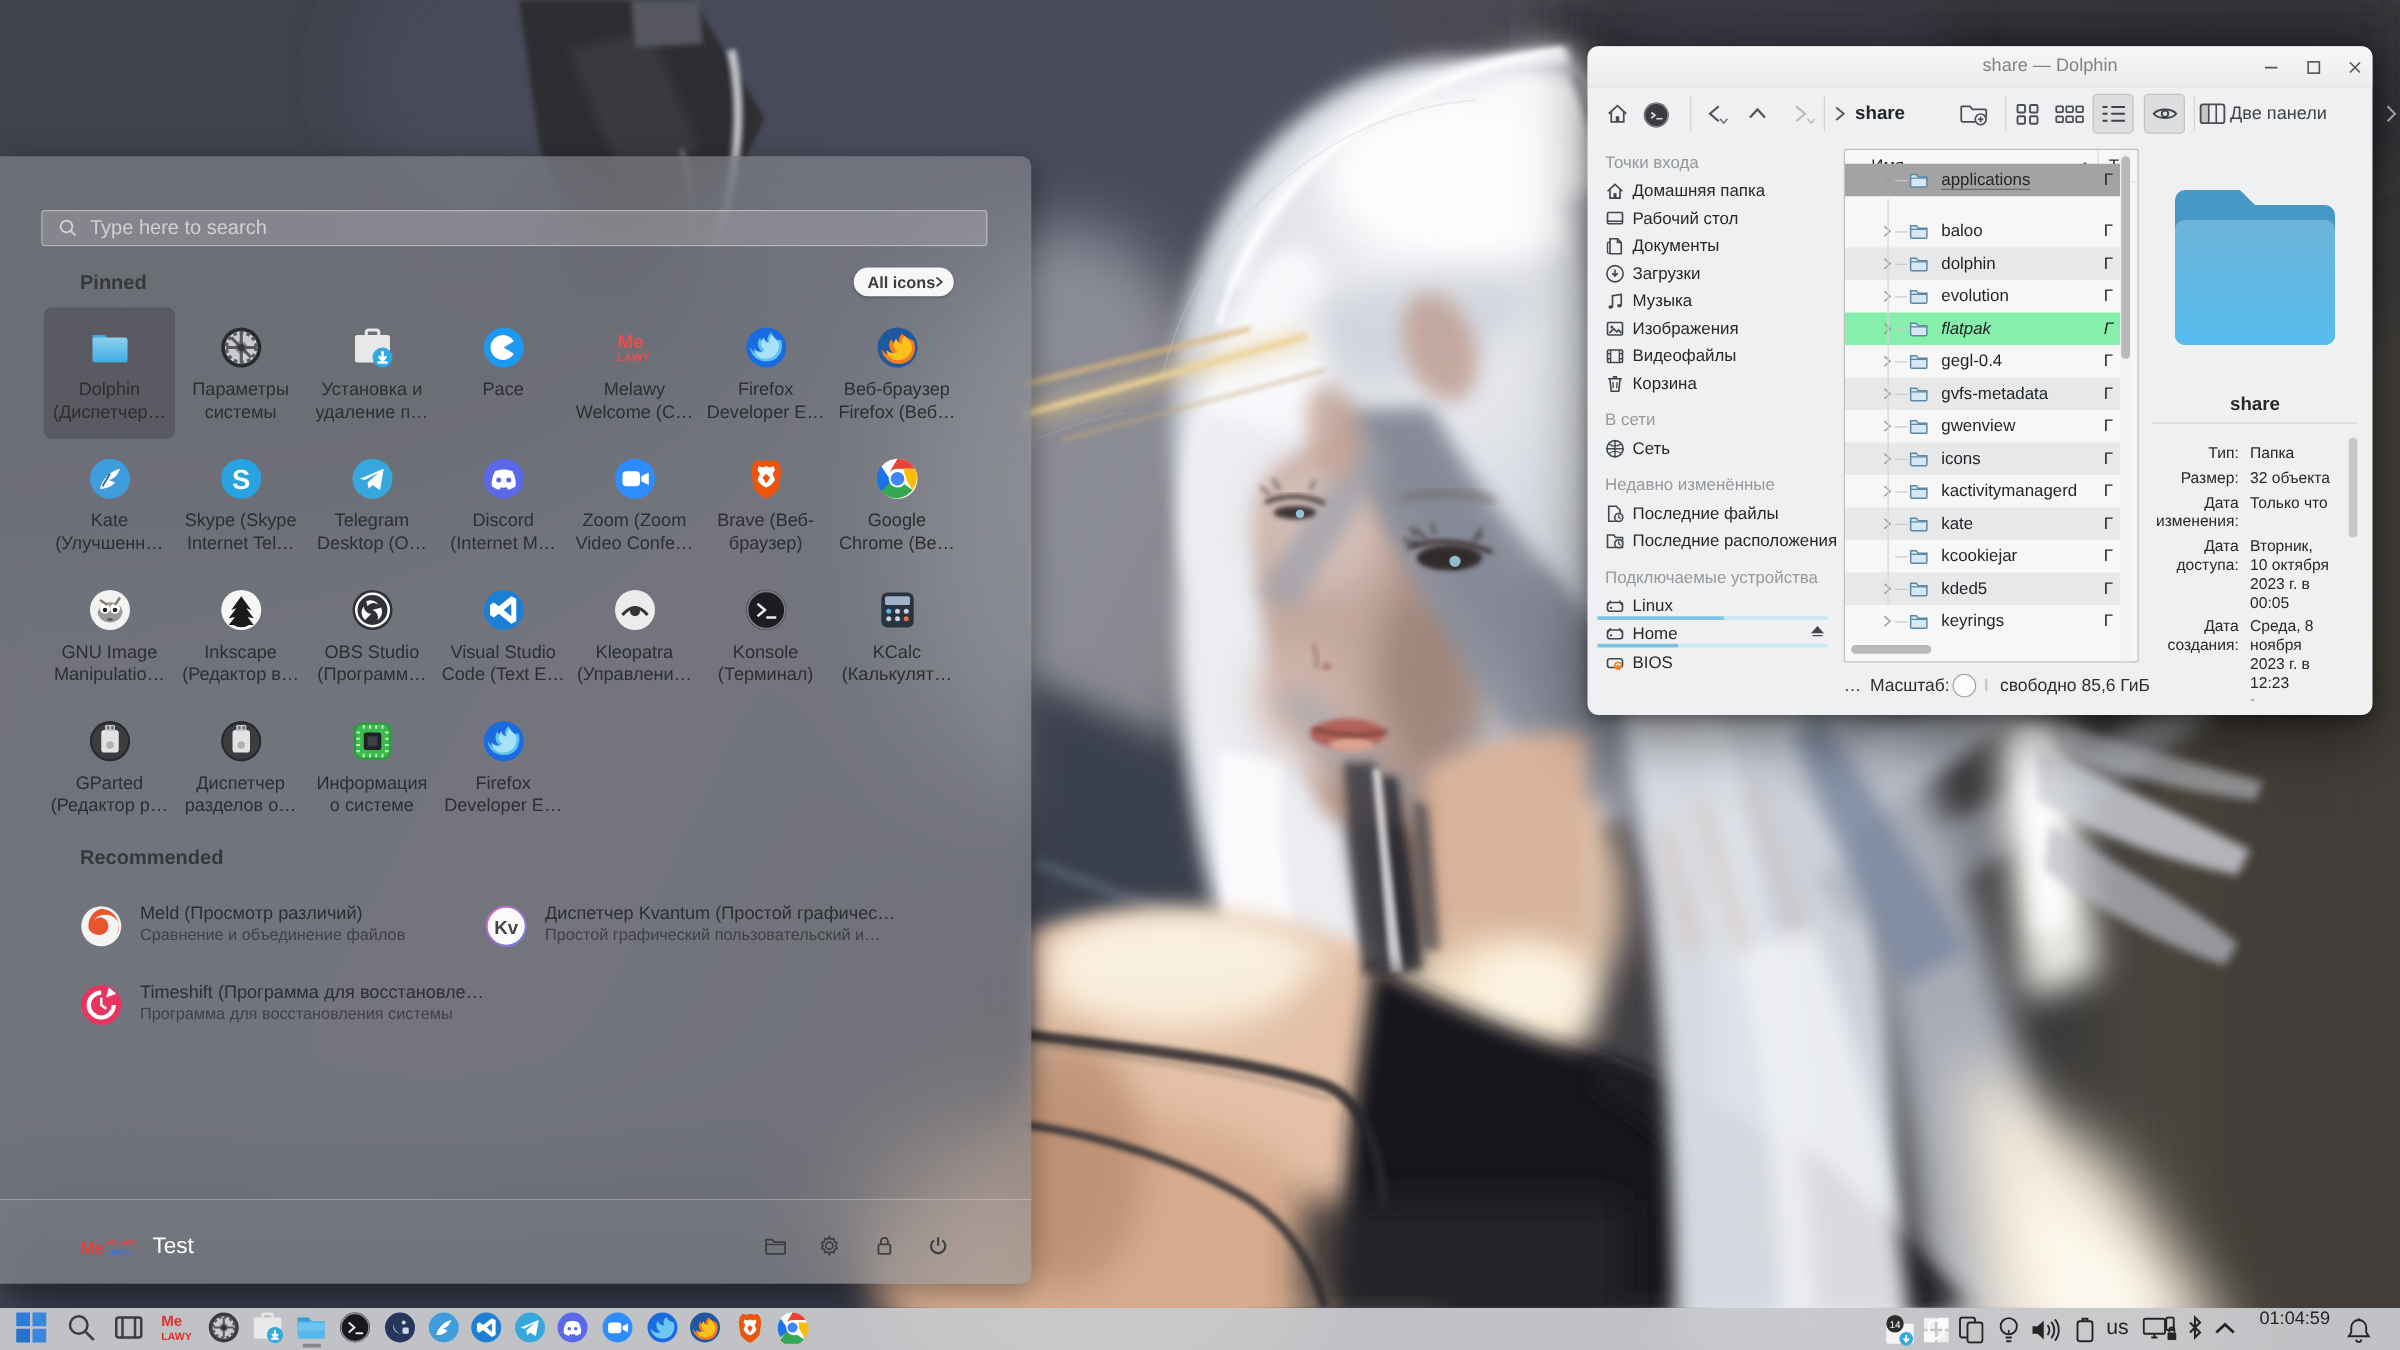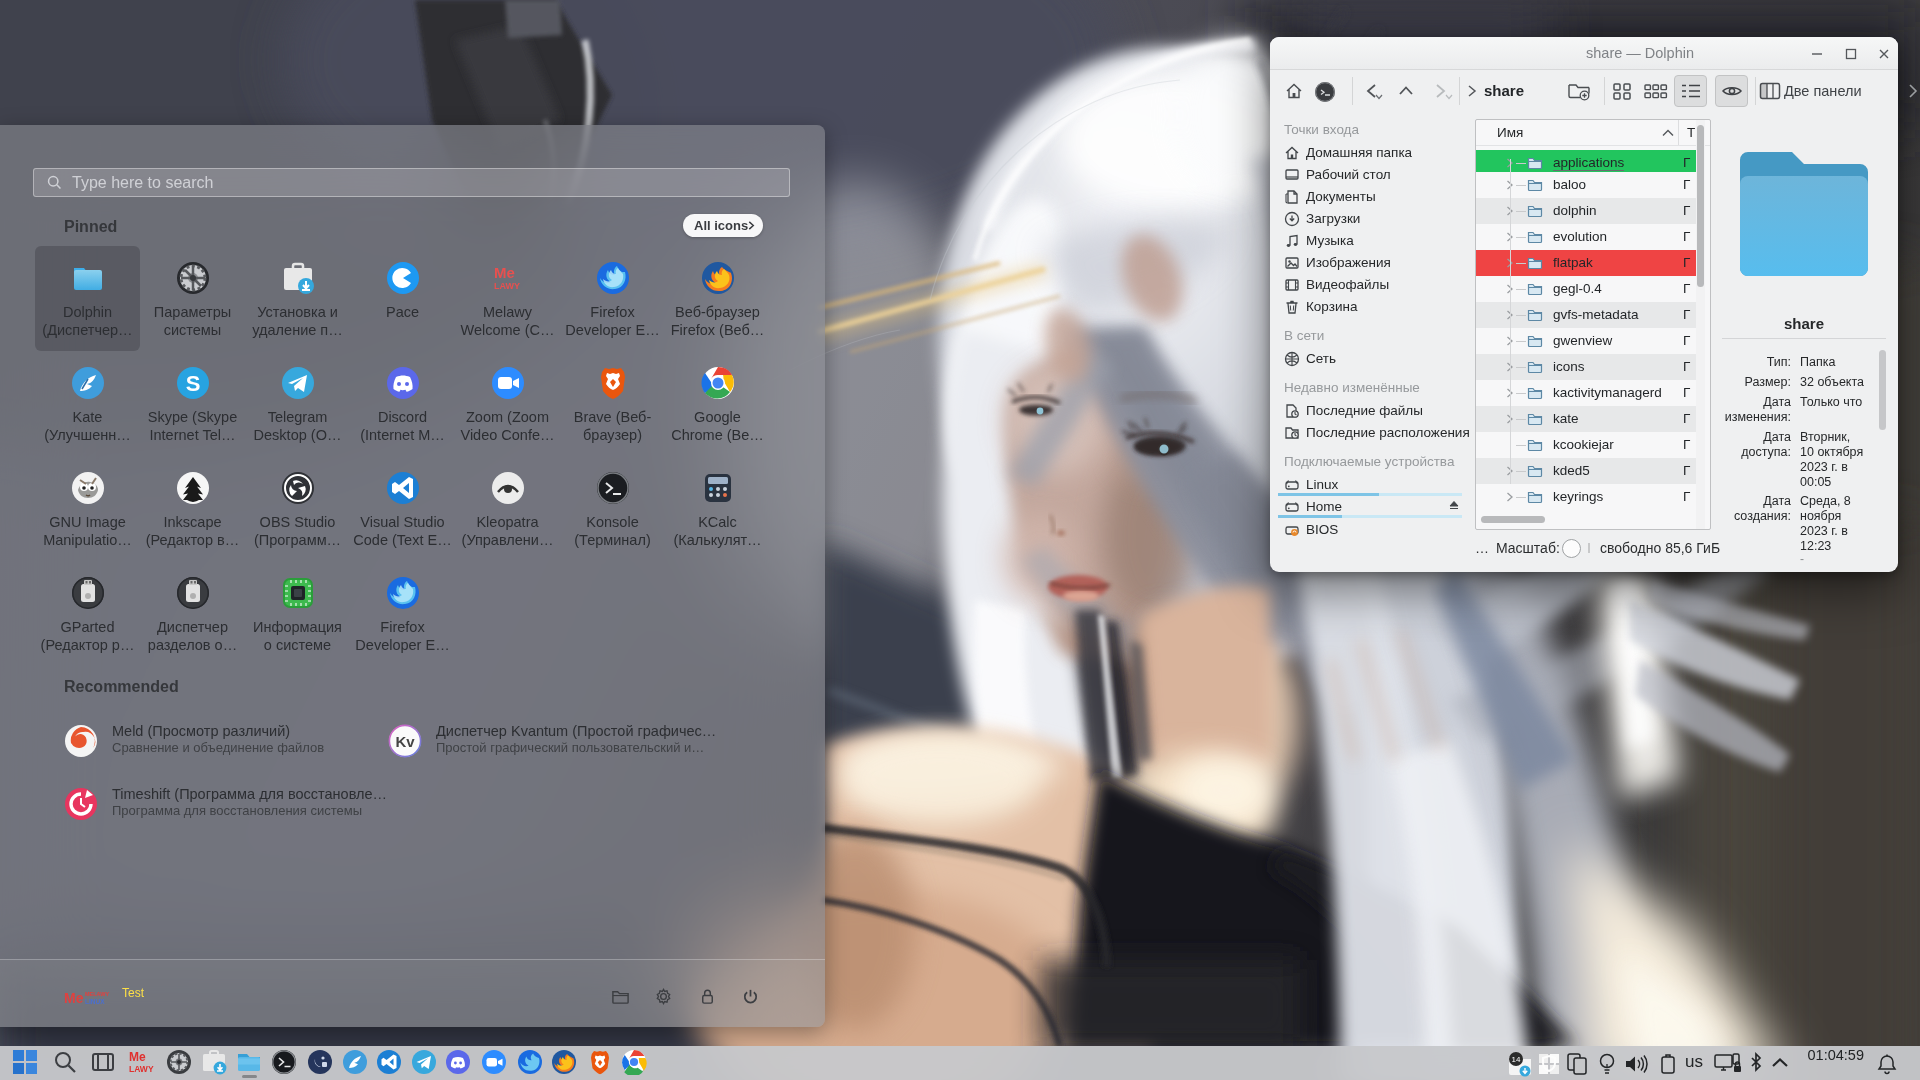--- a/index.html
+++ b/index.html
@@ -461,21 +461,21 @@
         </svg></div>
       <div class="t1">Timeshift (Программа для восстановле…</div>
       <div class="t2">Программа для восстановления системы</div>
     </div>
 <div id="lfoot">
       <svg viewBox="0 0 46 20" width="46" height="20" style="position:absolute;left:64px;top:28px;">
 <text x="0" y="15" font-family="Liberation Sans" font-size="14" font-weight="bold" fill="#e0413f">Me</text>
 <text x="21" y="8" font-family="Liberation Sans" font-size="5.5" font-weight="bold" fill="#e0413f">MELAWY</text>
 <text x="21" y="16" font-family="Liberation Sans" font-size="6.5" font-weight="bold" fill="#4a6fd0">LINUX</text>
       </svg>
-<span style="position:absolute;left:122px;top:26px;font-size:12px;color:#fde047;">Test</span>
+<span style="position:absolute;left:122px;top:26px;font-size:18px;color:#ffffff;">Test</span>
 <svg viewBox="0 0 20 20" width="19" height="19" style="position:absolute;left:611px;top:27px;">
         <path d="M2 5 h5 l2 2 h9 v9 a1 1 0 0 1-1 1 H3 a1 1 0 0 1-1-1 z" fill="none" stroke="#3c3e42" stroke-width="1.5"></path>
         <path d="M2 9 h16" stroke="#3c3e42" stroke-width="1.2"></path>
       </svg>
       <svg viewBox="0 0 20 20" width="19" height="19" style="position:absolute;left:654px;top:27px;">
         <path d="M10 2.5 l1.2 2.2 2.5-.6 .6 2.5 2.2 1.2 -1.2 2.2 1.2 2.2 -2.2 1.2 -.6 2.5 -2.5-.6 -1.2 2.2 -1.2-2.2 -2.5.6 -.6-2.5 -2.2-1.2 1.2-2.2 -1.2-2.2 2.2-1.2 .6-2.5 2.5.6 z" fill="none" stroke="#3c3e42" stroke-width="1.4"></path>
         <circle cx="10" cy="10" r="3" fill="none" stroke="#3c3e42" stroke-width="1.4"></circle>
       </svg>
       <svg viewBox="0 0 20 20" width="19" height="19" style="position:absolute;left:698px;top:27px;">
         <rect x="5" y="9" width="10" height="8" rx="1.5" fill="none" stroke="#3c3e42" stroke-width="1.5"></rect>
@@ -668,21 +668,21 @@
     <div style="position:absolute;left:8px;top:456px;width:184px;height:2.5px;background:linear-gradient(90deg,#7ec4e6 0 55%,#c9e8f5 55% 100%);"></div>
     <div style="position:absolute;left:8px;top:478px;width:184px;height:2.5px;background:linear-gradient(90deg,#7ec4e6 0 35%,#c9e8f5 35% 100%);"></div>
 <div style="position:absolute;left:205px;top:82px;width:236px;height:411px;background:#f7f7f8;border:1px solid #bfc0c2;border-radius:2px;"></div>
 <span style="position:absolute;left:227px;top:88px;font-size:13.5px;color:#26282a;">Имя</span>
 <svg viewBox="0 0 12 8" width="12" height="8" style="position:absolute;left:392px;top:92px;">
       <path d="M1 6.5 L6 1.5 L11 6.5" stroke="#54575b" stroke-width="1.4" fill="none"></path>
     </svg>
 <div style="position:absolute;left:408px;top:83px;width:1px;height:25px;background:#dcdddf;"></div>
 <span style="position:absolute;left:417px;top:88px;font-size:13.5px;color:#26282a;">Т</span>
 <div style="position:absolute;left:206px;top:108px;width:234px;height:1px;background:#e2e3e5;"></div>
-<div style="position:absolute;left:206px;top:113px;width:228px;height:26px;background:#22c55e;">
+<div style="position:absolute;left:206px;top:94px;width:228px;height:26px;background:#a3a3a3;">
 <svg viewBox="0 0 8 10" width="8" height="10" style="position:absolute;left:30px;top:8px;">
         <path d="M1.5 1 L6 5 L1.5 9" stroke="#9a9da0" stroke-width="1.3" fill="none"></path>
       </svg>
       <div style="position:absolute;left:40px;top:13px;width:10px;height:1px;background:#c9cacc;"></div>
 <svg viewBox="0 0 16 16" width="16" height="16" style="position:absolute;left:51px;top:5px;">
         <path d="M1.5 3.5 h4.5 l1.5 2 h7 v7 a1 1 0 0 1-1 1 h-11 a1 1 0 0 1-1-1 z" fill="#d8e8f2" stroke="#5d88a5" stroke-width="1.2"></path>
         <path d="M1.5 6.5 h13" stroke="#5d88a5" stroke-width="1"></path>
       </svg>
 <span style="position:absolute;left:77px;top:5px;font-size:13.5px;color:#232629;border-bottom:1px solid #6a6d70;">applications</span>
 <span style="position:absolute;left:207px;top:5px;font-size:13.5px;color:#232629;">Г</span>
@@ -716,21 +716,21 @@
         <path d="M1.5 1 L6 5 L1.5 9" stroke="#9a9da0" stroke-width="1.3" fill="none"></path>
       </svg>
       <div style="position:absolute;left:40px;top:13px;width:10px;height:1px;background:#c9cacc;"></div>
 <svg viewBox="0 0 16 16" width="16" height="16" style="position:absolute;left:51px;top:5px;">
         <path d="M1.5 3.5 h4.5 l1.5 2 h7 v7 a1 1 0 0 1-1 1 h-11 a1 1 0 0 1-1-1 z" fill="#d8e8f2" stroke="#5d88a5" stroke-width="1.2"></path>
         <path d="M1.5 6.5 h13" stroke="#5d88a5" stroke-width="1"></path>
       </svg>
 <span style="position:absolute;left:77px;top:5px;font-size:13.5px;color:#232629;">evolution</span>
 <span style="position:absolute;left:207px;top:5px;font-size:13.5px;color:#232629;">Г</span>
     </div>
-    <div style="position:absolute;left:206px;top:213px;width:228px;height:38px;background:#ef4444;">
+    <div style="position:absolute;left:206px;top:213px;width:228px;height:38px;background:#86efac;font-style:italic;">
 <svg viewBox="0 0 8 10" width="8" height="10" style="position:absolute;left:30px;top:8px;">
         <path d="M1.5 1 L6 5 L1.5 9" stroke="#9a9da0" stroke-width="1.3" fill="none"></path>
       </svg>
       <div style="position:absolute;left:40px;top:13px;width:10px;height:1px;background:#c9cacc;"></div>
 <svg viewBox="0 0 16 16" width="16" height="16" style="position:absolute;left:51px;top:5px;">
         <path d="M1.5 3.5 h4.5 l1.5 2 h7 v7 a1 1 0 0 1-1 1 h-11 a1 1 0 0 1-1-1 z" fill="#d8e8f2" stroke="#5d88a5" stroke-width="1.2"></path>
         <path d="M1.5 6.5 h13" stroke="#5d88a5" stroke-width="1"></path>
       </svg>
 <span style="position:absolute;left:77px;top:5px;font-size:13.5px;color:#232629;">flatpak</span>
 <span style="position:absolute;left:207px;top:5px;font-size:13.5px;color:#232629;">Г</span>

